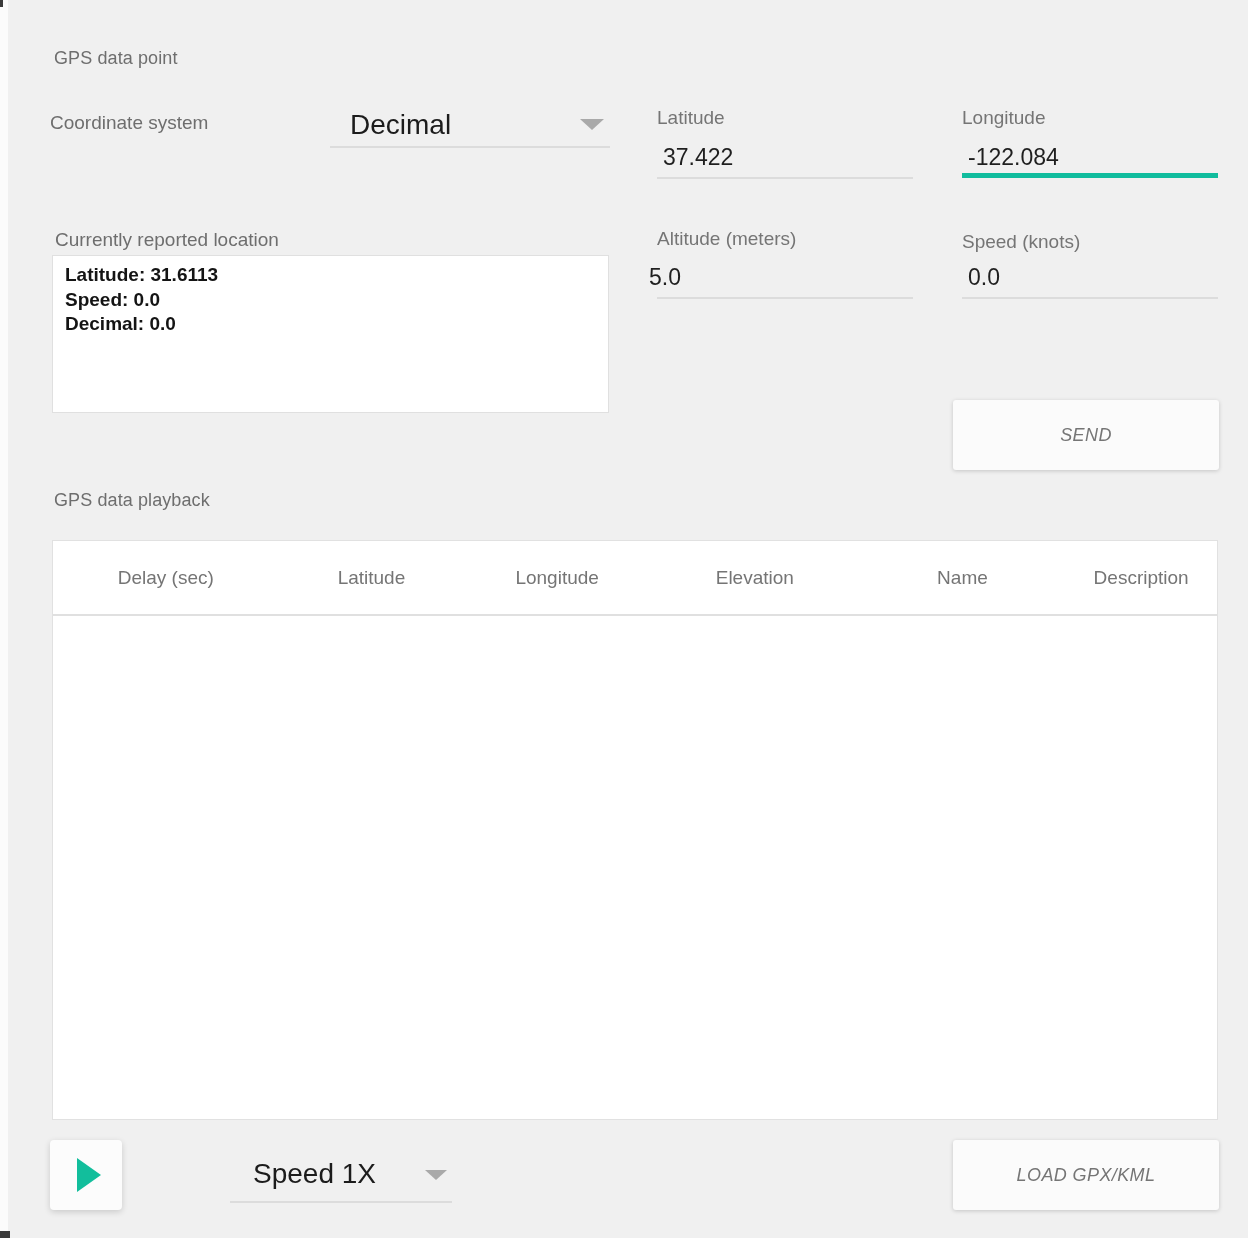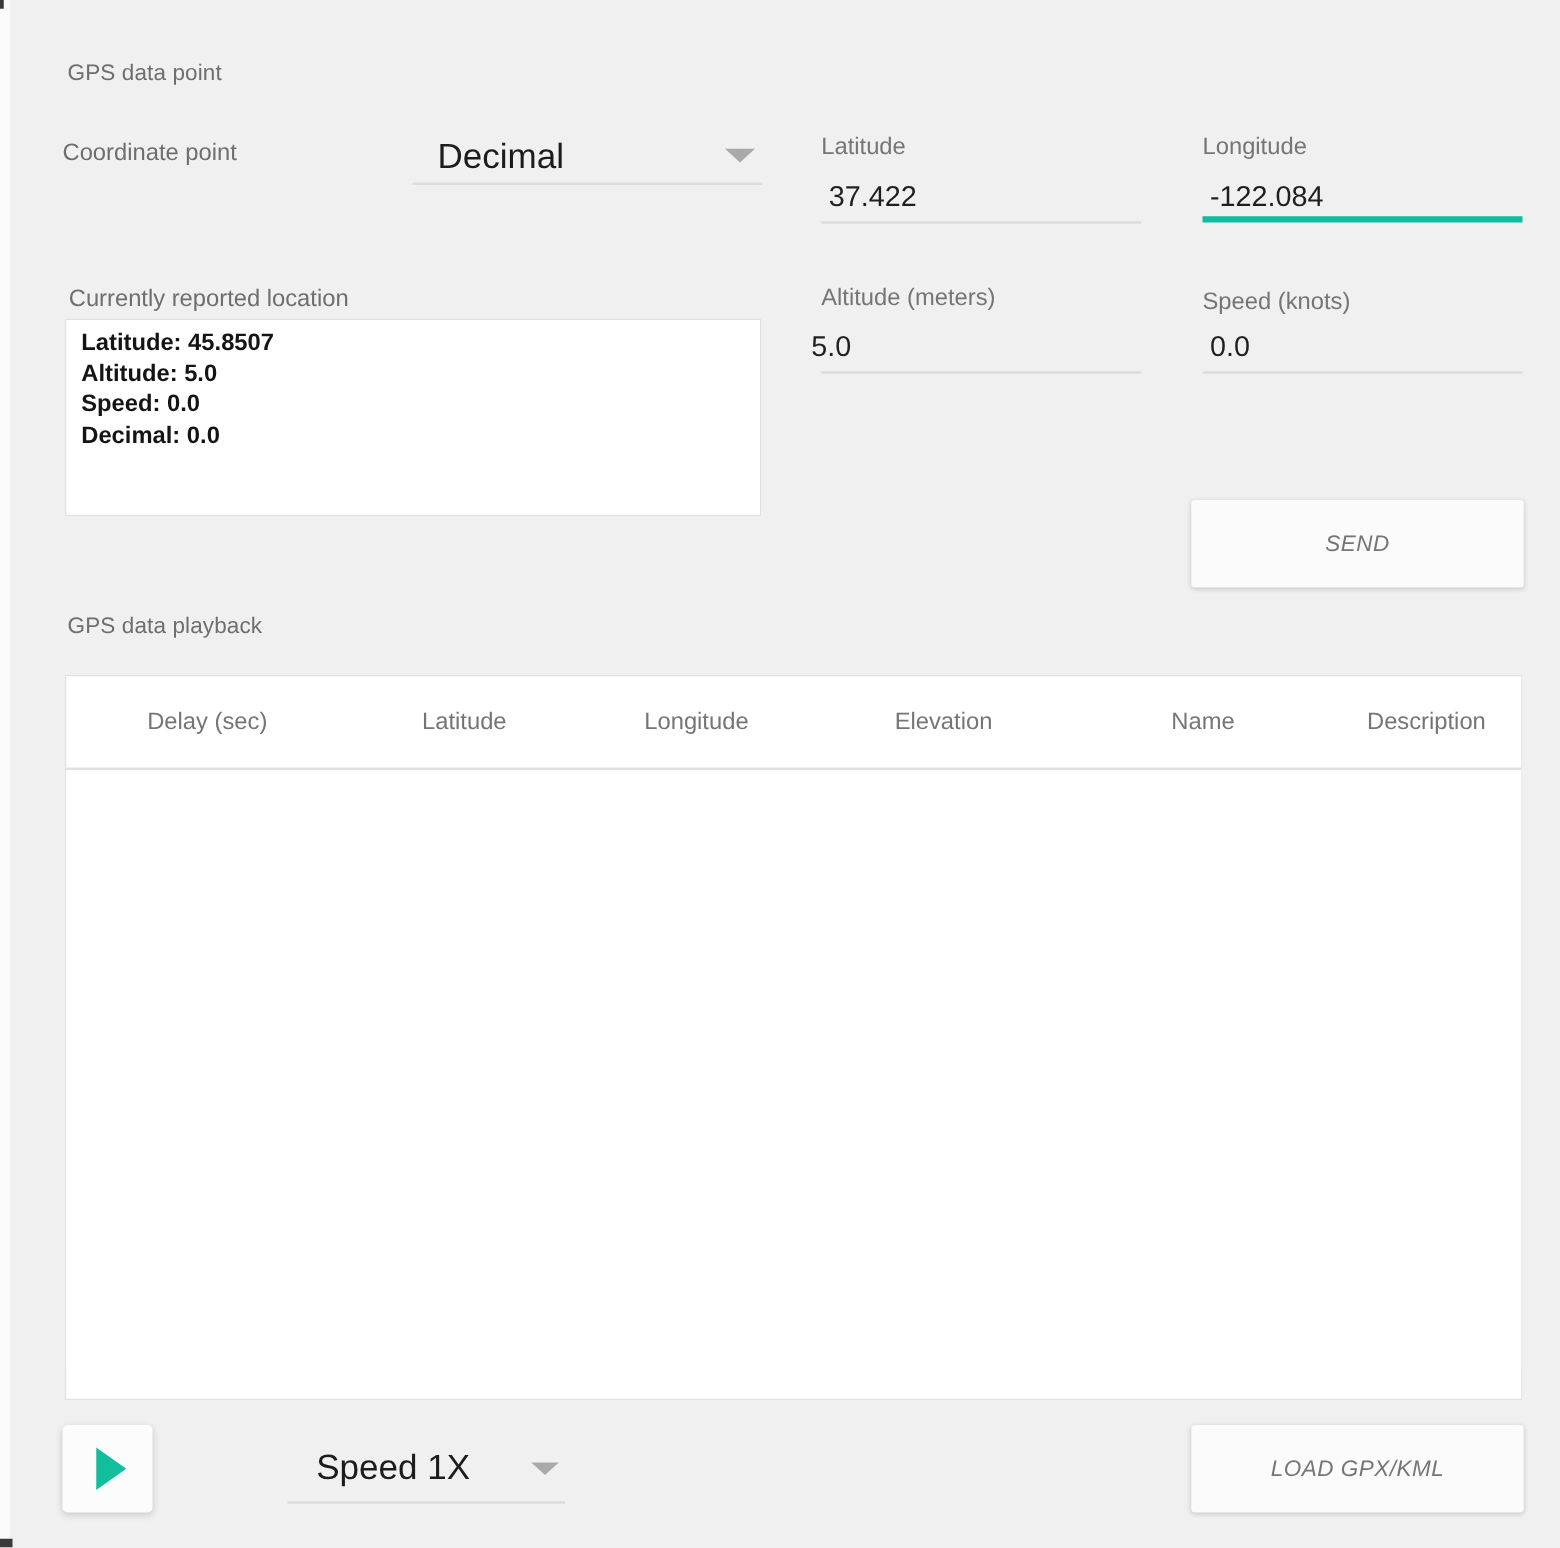--- a/index.html
+++ b/index.html
@@ -68,39 +68,38 @@
 </style>
 </head>
 <body>
 
 <div class="abs edge-strip"></div>
 <div class="abs corner-a"></div>
 <div class="abs corner-b"></div>
 
 <div class="abs section-title" style="left:54px;top:48px;">GPS data point</div>
 
-<div class="abs field-label" style="left:50px;top:112px;font-size:19px;color:#6E6E6E;">Coordinate point</div>
+<div class="abs field-label" style="left:50px;top:112px;font-size:19px;color:#6E6E6E;">Coordinate system</div>
 <div class="abs select-box" style="left:330px;top:100px;width:280px;height:50px;">
   <div class="abs select-value" style="left:20px;top:9px;">Decimal</div>
   <div class="abs chevron" style="left:250px;top:19px;"></div>
 </div>
 <div class="abs underline" style="left:330px;top:146px;width:280px;"></div>
 
 <div class="abs field-label" style="left:657px;top:107px;">Latitude</div>
 <input class="abs field-input" style="left: 663px; top: 144px;" value="37.422">
 <div class="abs underline" style="left:657px;top:177px;width:256px;"></div>
 
 <div class="abs field-label" style="left:962px;top:107px;">Longitude</div>
 <input class="abs field-input" style="left: 968px; top: 144px;" value="-122.084">
 <div class="abs underline focused" style="left:962px;top:173px;width:256px;"></div>
 
 <div class="abs field-label" style="left:55px;top:229px;color:#6E6E6E;">Currently reported location</div>
 <div class="abs report-box" style="left:52px;top:255px;width:557px;height:158px;">
-  <div class="report-line">Latitude: 45.8507</div>
-  <div class="report-line">Altitude: 5.0</div>
+  <div class="report-line">Latitude: 31.6113</div>
   <div class="report-line">Speed: 0.0</div>
   <div class="report-line">Decimal: 0.0</div>
 </div>
 
 <div class="abs field-label" style="left:657px;top:228px;">Altitude (meters)</div>
 <input class="abs field-input" style="left: 649px; top: 264px;" value="5.0">
 <div class="abs underline" style="left:657px;top:297px;width:256px;"></div>
 
 <div class="abs field-label" style="left:962px;top:231px;">Speed (knots)</div>
 <input class="abs field-input" style="left: 968px; top: 264px;" value="0.0">

